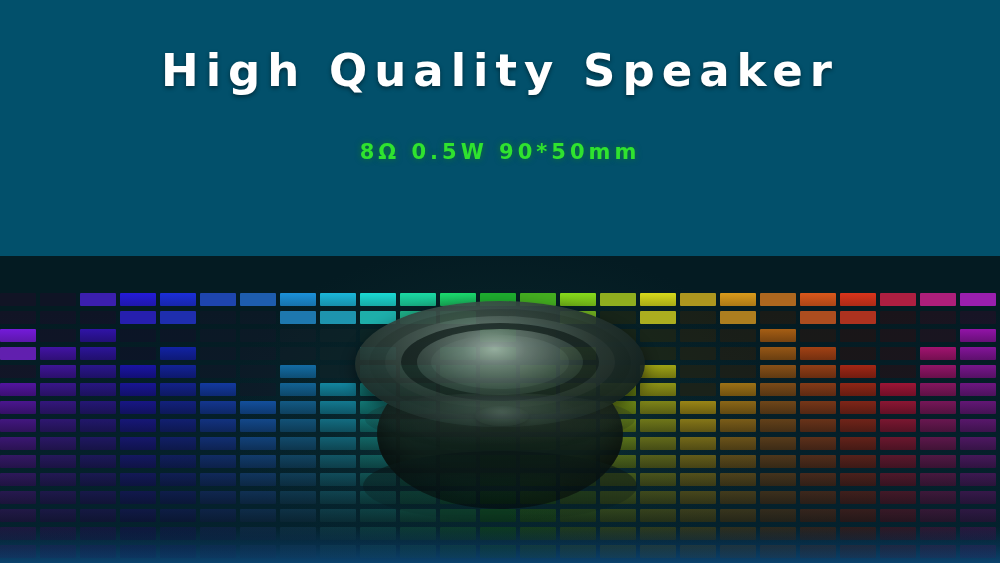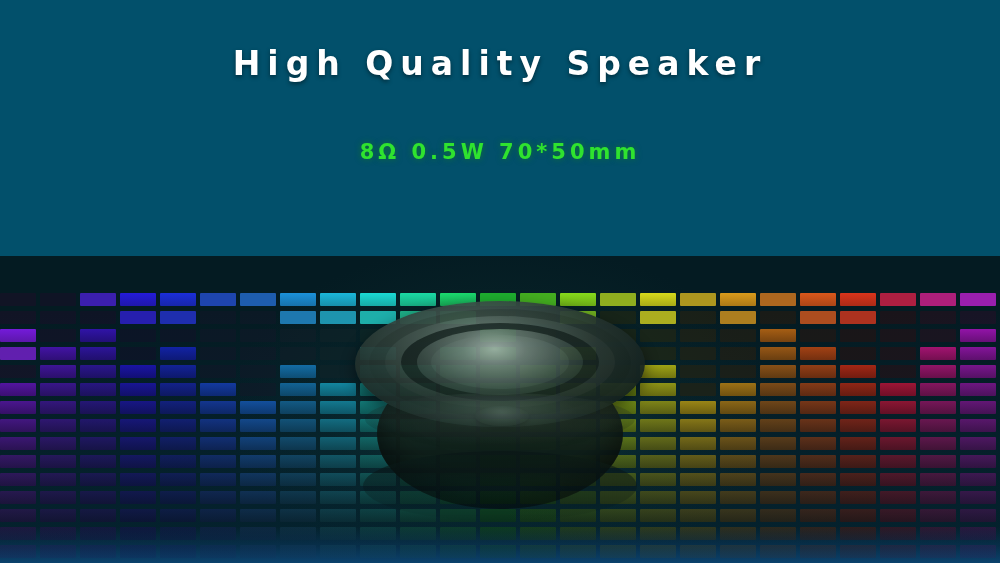--- a/index.html
+++ b/index.html
@@ -14,21 +14,21 @@
 
   
   #banner{
     position:absolute;left:0;top:0;width:1000px;height:256px;
     background:#02506b;
     overflow:hidden;
   }
   #title{
     position:absolute;left:0;top:44px;width:1000px;
     text-align:center;
-    font-size:33px;
+    font-size:45px;
     font-weight:bold;
     letter-spacing:7px;
     color:#ffffff;
     text-shadow:0 2px 4px rgba(0,0,0,.45);
     white-space:nowrap;
   }
   #spec-line-1{
     position:absolute;left:0;top:140px;width:1000px;
     text-align:center;
     font-size:21px;
@@ -128,21 +128,21 @@
     pointer-events:none;
   }
 </style>
 </head>
 <body>
 
 <div id="page">
 
   <div id="banner">
     <div id="title">High Quality Speaker</div>
-    <div id="spec-line-1">8Ω 0.5W 70*50mm</div>
+    <div id="spec-line-1">8Ω 0.5W 90*50mm</div>
   </div>
 
   <div id="stage">
     <div id="haze"></div>
 
     <div id="eq-grid">
         <div class="bar" style="left: 0px; top: 289px; width: 36px; height: 13px; background: linear-gradient(rgb(39, 17, 64) 0%, rgb(25, 11, 40) 100%); opacity: 0.55;"></div>
         <div class="bar" style="left: 0px; top: 271px; width: 36px; height: 13px; background: linear-gradient(rgb(45, 19, 75) 0%, rgb(29, 12, 48) 100%); opacity: 0.59;"></div>
         <div class="bar" style="left: 0px; top: 253px; width: 36px; height: 13px; background: linear-gradient(rgb(51, 20, 86) 0%, rgb(33, 13, 57) 100%); opacity: 0.63;"></div>
         <div class="bar" style="left: 0px; top: 235px; width: 36px; height: 13px; background: linear-gradient(rgb(56, 21, 97) 0%, rgb(38, 14, 65) 100%); opacity: 0.67;"></div>

